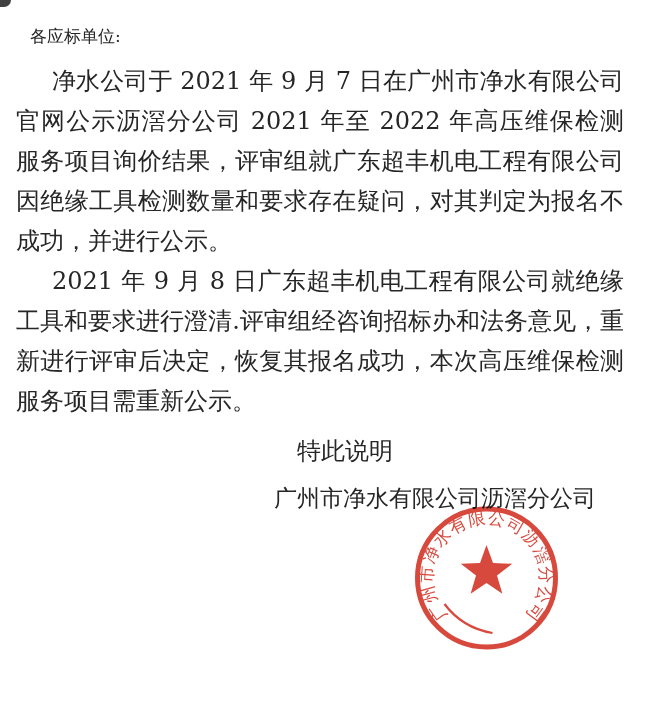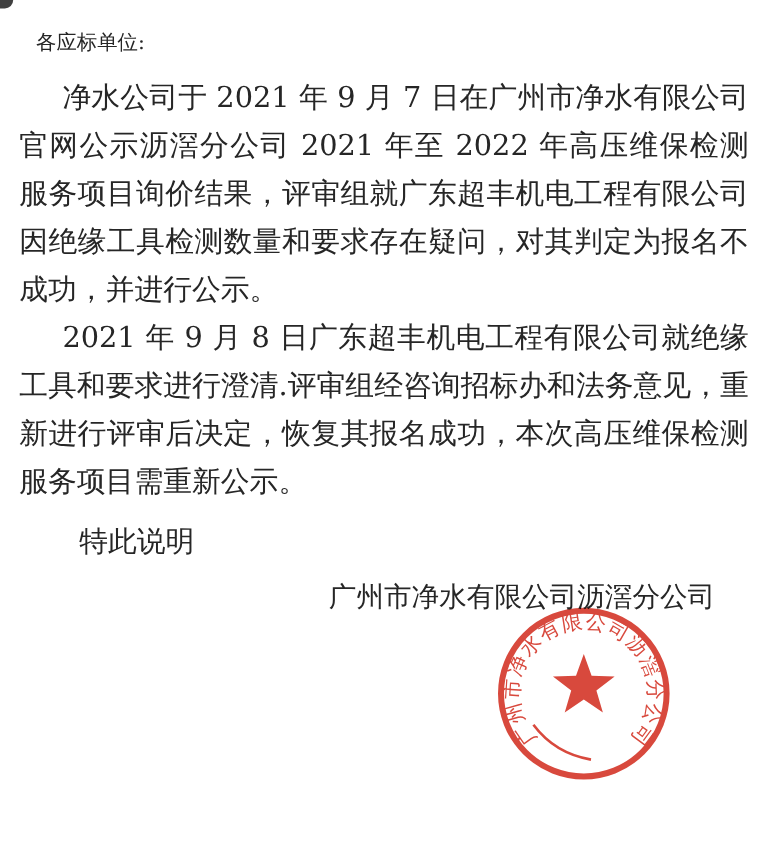--- a/index.html
+++ b/index.html
@@ -42,20 +42,21 @@
     text-indent: 1.5em;
     color: #262626;
   }
   .para.first { margin-top: 7px; }
   .closing {
     margin: 10px 22px 0 30px;
     font-size: 24px;
     line-height: 40px;
     text-indent: 1.5em;
     color: #262626;
+    text-align: center;
   }
   .signature {
     margin-top: 8px;
     padding-right: 50px;
     text-align: right;
     font-size: 23px;
     line-height: 38px;
     color: #262626;
   }
   .stamp {

